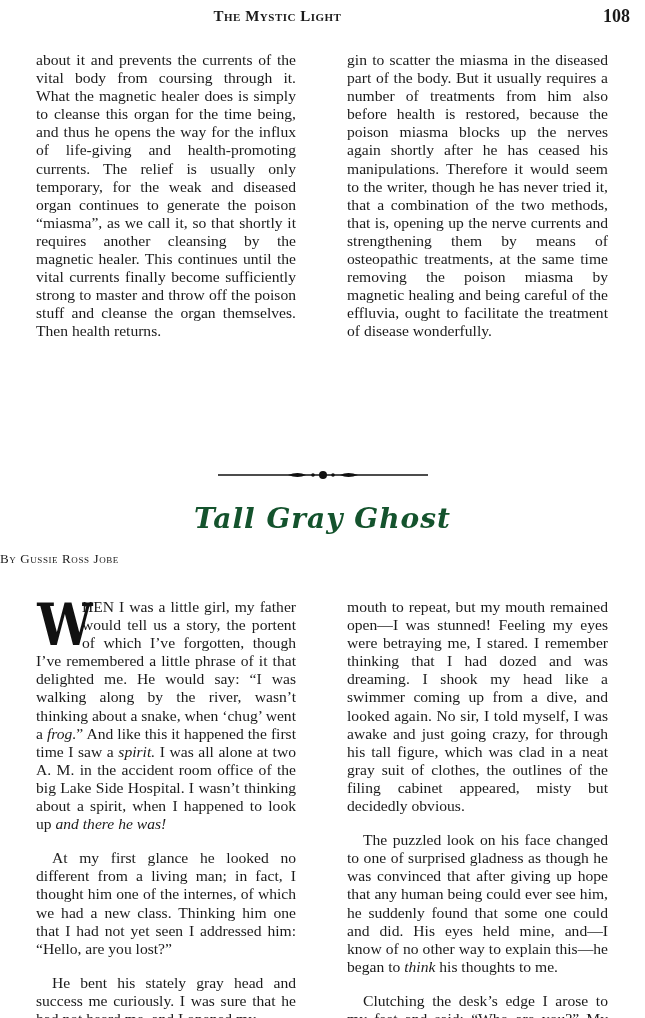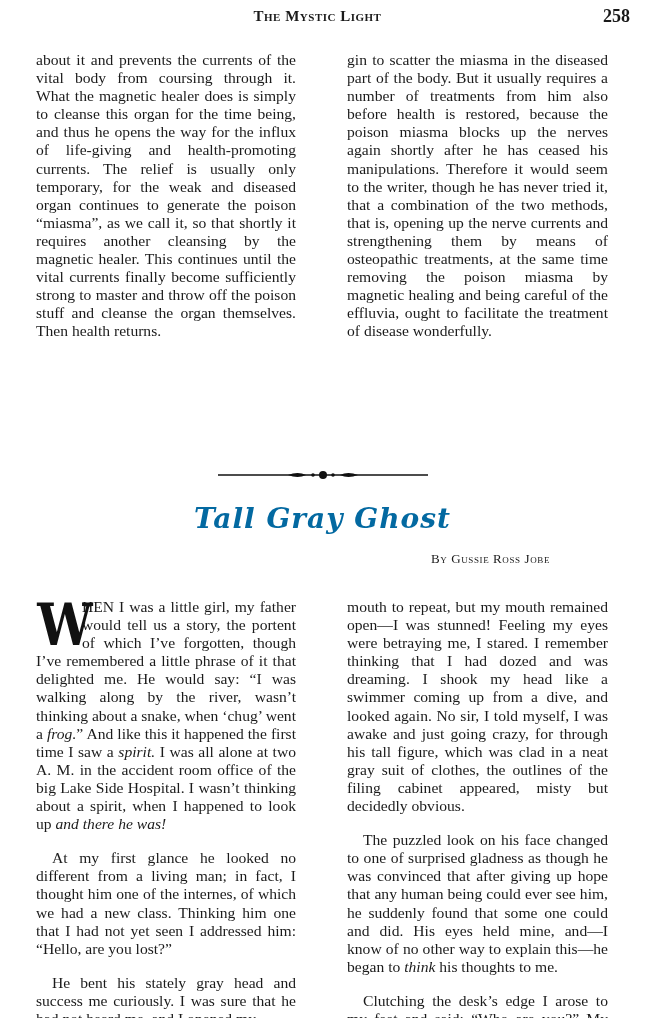--- a/index.html
+++ b/index.html
@@ -26,21 +26,20 @@
       position: absolute;
       left: 0;
       width: 555px;
       top: 4px;
       text-align: center;
       font-family: "Liberation Serif", serif;
       font-weight: bold;
       font-size: 15px;
       letter-spacing: 0.5px;
       font-variant: small-caps;
-      padding-left: 40px;
     }
     .page-number {
       position: absolute;
       right: 15px;
       top: 2px;
       font-family: "Liberation Serif", serif;
       font-weight: bold;
       font-size: 18px;
     }
     .col {
@@ -74,28 +73,28 @@
       position: absolute;
       left: 0;
       width: 645px;
       top: 502px;
       text-align: center;
       font-family: "DejaVu Serif", serif;
       font-weight: bold;
       font-size: 28px;
       font-style: italic;
       letter-spacing: 1px;
-      color: #0369a1;
+      color: #14532d;
     }
     .byline {
       position: absolute;
       left: 0;
       width: 550px;
       top: 551px;
-      text-align: right;
+      text-align: left;
       font-family: "Liberation Serif", serif;
       font-size: 13px;
       font-variant: small-caps;
       letter-spacing: 0.6px;
     }
     .dropcap {
       float: left;
       font-family: "DejaVu Serif", serif;
       font-weight: bold;
       font-size: 58px;
@@ -107,21 +106,21 @@
       text-align: center;
       transform: scaleX(0.85);
     }
     em { font-style: italic; }
   </style>
 </head>
 <body>
 
 <div class="running-head">
   <div class="journal-title">The Mystic Light</div>
-  <div class="page-number">258</div>
+  <div class="page-number">108</div>
 </div>
 
 <div class="col top-left">
   <p class="noindent">about it and prevents the currents of the vital body from coursing through it. What the magnetic healer does is simply to cleanse this organ for the time being, and thus he opens the way for the influx of life-giving and health-promoting currents. The relief is usually only temporary, for the weak and diseased organ continues to generate the poison “miasma”, as we call it, so that shortly it requires another cleansing by the magnetic healer. This continues until the vital currents finally become sufficiently strong to master and throw off the poison stuff and cleanse the organ themselves. Then health returns.</p>
 </div>
 
 <div class="col top-right">
   <p class="noindent">gin to scatter the miasma in the diseased part of the body. But it usually requires a number of treatments from him also before health is restored, because the poison miasma blocks up the nerves again shortly after he has ceased his manipulations. Therefore it would seem to the writer, though he has never tried it, that a combination of the two methods, that is, opening up the nerve currents and strengthening them by means of osteopathic treatments, at the same time removing the poison miasma by magnetic healing and being careful of the effluvia, ought to facilitate the treatment of disease wonderfully.</p>
 </div>
 

